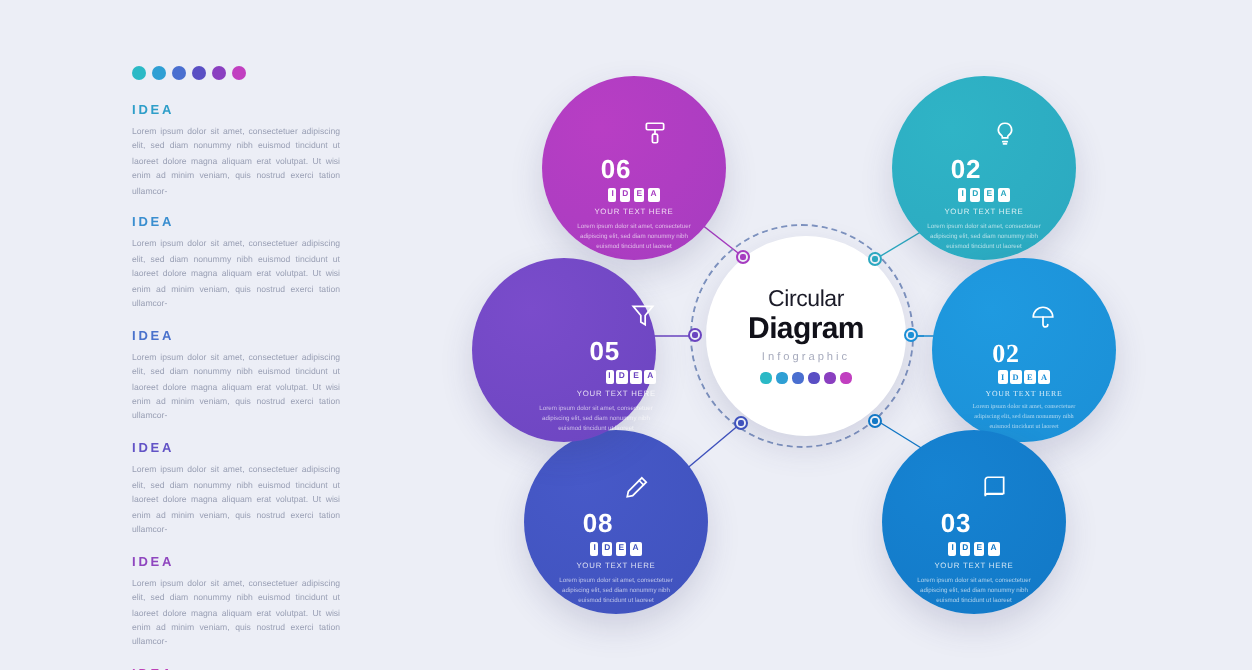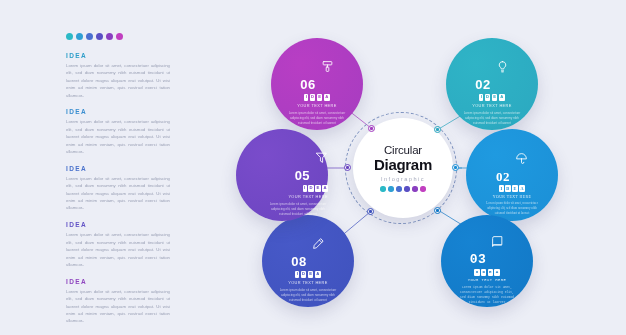--- a/index.html
+++ b/index.html
@@ -187,21 +187,21 @@
           </div>
           <div class="idea-badge">
             <span style="color: rgb(27, 143, 214);">I</span>
             <span style="color: rgb(27, 143, 214);">D</span>
             <span style="color: rgb(27, 143, 214);">E</span>
             <span style="color: rgb(27, 143, 214);">A</span>
           </div>
           <div class="node-sub">YOUR TEXT HERE</div>
           <div class="node-body">Lorem ipsum dolor sit amet, consectetuer adipiscing elit, sed diam nonummy nibh euismod tincidunt ut laoreet</div>
         </div>
-        <div class="node" style="left: 441px; top: 215px; background: radial-gradient(circle at 32% 28%, rgb(22, 131, 210), rgb(18, 120, 198)); font-family: Liberation Mono, monospace;">
+        <div class="node" style="left: 441px; top: 215px; background: radial-gradient(circle at 32% 28%, rgb(22, 131, 210), rgb(18, 120, 198));">
           <div class="node-top">
             <div class="node-num">03</div>
             <span class="node-icon">
               <svg viewBox="0 0 24 24" fill="none" stroke="#fff" stroke-width="1.6" stroke-linecap="round">
                 <path d="M3 5.5A2.5 2.5 0 0 1 5.5 3H20v15H5.5A2.5 2.5 0 0 0 3 20.5z"></path>
                 <path d="M3 18.5h16"></path>
               </svg>
             </span>
           </div>
           <div class="idea-badge">

